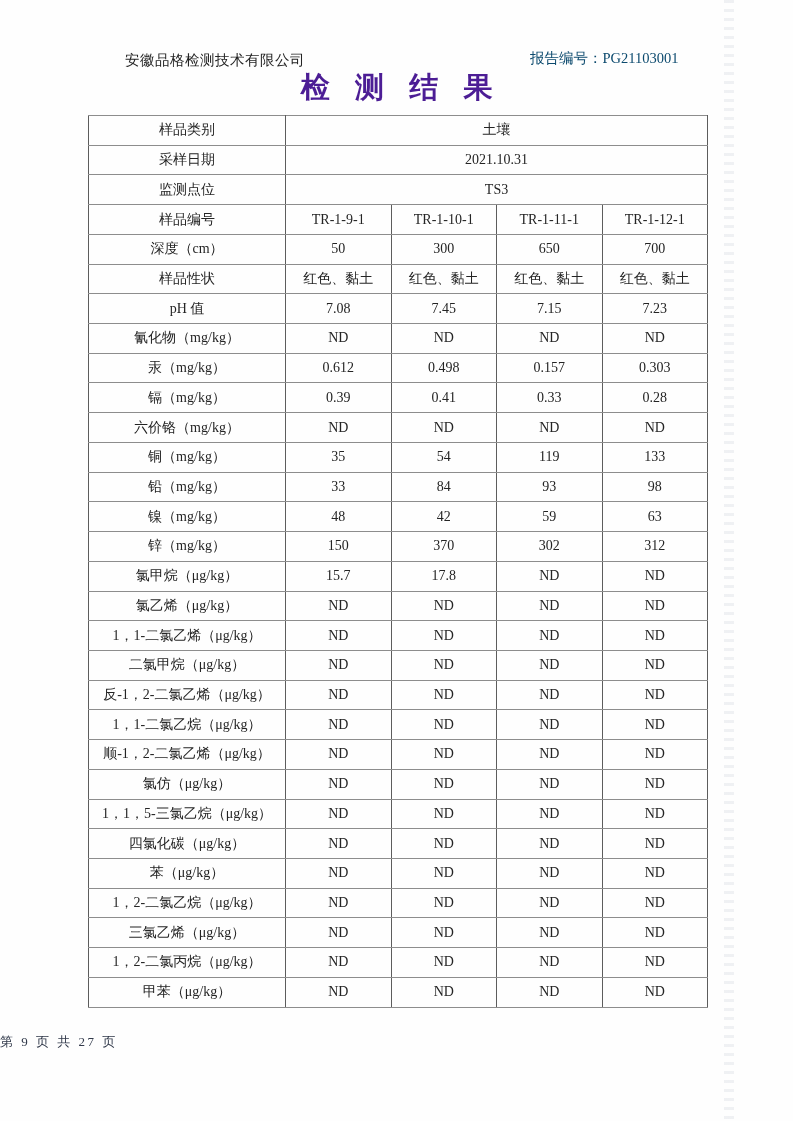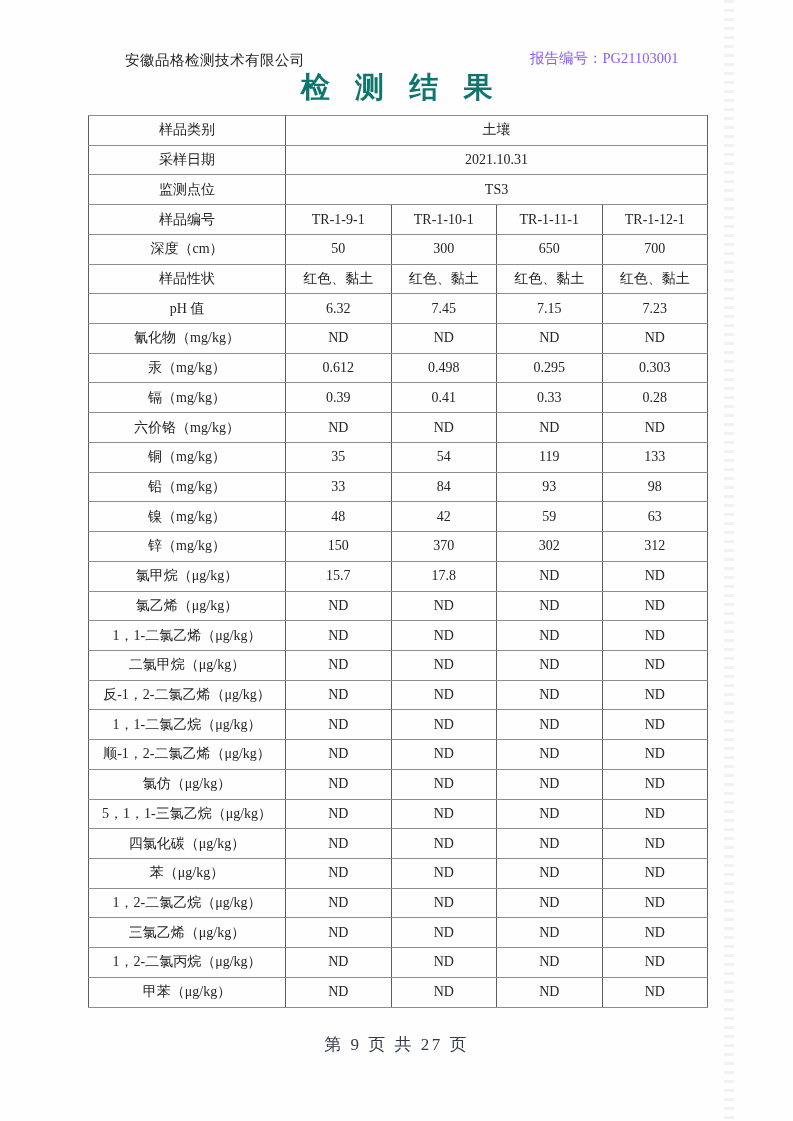--- a/index.html
+++ b/index.html
@@ -41,34 +41,34 @@
     font-size: 14.5px;
     letter-spacing: 0.5px;
     color: #242424;
     white-space: nowrap;
   }
   .report-no {
     position: absolute;
     left: 530px;
     top: 49px;
     font-size: 14.5px;
-    color: #8b5cf6;
+    color: #0c4a6e;
     white-space: nowrap;
   }
   .doc-title {
     position: absolute;
     left: 0;
     top: 68px;
     width: 793px;
     text-align: center;
     font-size: 29px;
     font-weight: bold;
     letter-spacing: 9px;
     text-indent: 9px;
-    color: #0f766e;
+    color: #4c1d95;
     white-space: nowrap;
   }
   table.results {
     position: absolute;
     left: 88px;
     top: 115px;
     width: 619px;
     height: 893px;
     border-collapse: collapse;
     table-layout: fixed;
@@ -87,22 +87,21 @@
     color: #242424;
     padding: 0 2px;
     white-space: nowrap;
     overflow: hidden;
   }
   .page-footer {
     position: absolute;
     left: 0;
     top: 1033px;
     width: 793px;
-    text-align: center;
-    font-size: 17px;
+    font-size: 13px;
     letter-spacing: 2.5px;
     color: #31394a;
     white-space: nowrap;
   }
 </style>
 </head>
 <body>
 
 <div class="page">
 
@@ -151,37 +150,37 @@
         </tr>
         <tr>
           <td>样品性状</td>
           <td>红色、黏土</td>
           <td>红色、黏土</td>
           <td>红色、黏土</td>
           <td>红色、黏土</td>
         </tr>
         <tr>
           <td>pH 值</td>
-          <td>6.32</td>
+          <td>7.08</td>
           <td>7.45</td>
           <td>7.15</td>
           <td>7.23</td>
         </tr>
         <tr>
           <td>氰化物（mg/kg）</td>
           <td>ND</td>
           <td>ND</td>
           <td>ND</td>
           <td>ND</td>
         </tr>
         <tr>
           <td>汞（mg/kg）</td>
           <td>0.612</td>
           <td>0.498</td>
-          <td>0.295</td>
+          <td>0.157</td>
           <td>0.303</td>
         </tr>
         <tr>
           <td>镉（mg/kg）</td>
           <td>0.39</td>
           <td>0.41</td>
           <td>0.33</td>
           <td>0.28</td>
         </tr>
         <tr>
@@ -269,21 +268,21 @@
           <td>ND</td>
         </tr>
         <tr>
           <td>氯仿（μg/kg）</td>
           <td>ND</td>
           <td>ND</td>
           <td>ND</td>
           <td>ND</td>
         </tr>
         <tr>
-          <td>5，1，1-三氯乙烷（μg/kg）</td>
+          <td>1，1，5-三氯乙烷（μg/kg）</td>
           <td>ND</td>
           <td>ND</td>
           <td>ND</td>
           <td>ND</td>
         </tr>
         <tr>
           <td>四氯化碳（μg/kg）</td>
           <td>ND</td>
           <td>ND</td>
           <td>ND</td>

